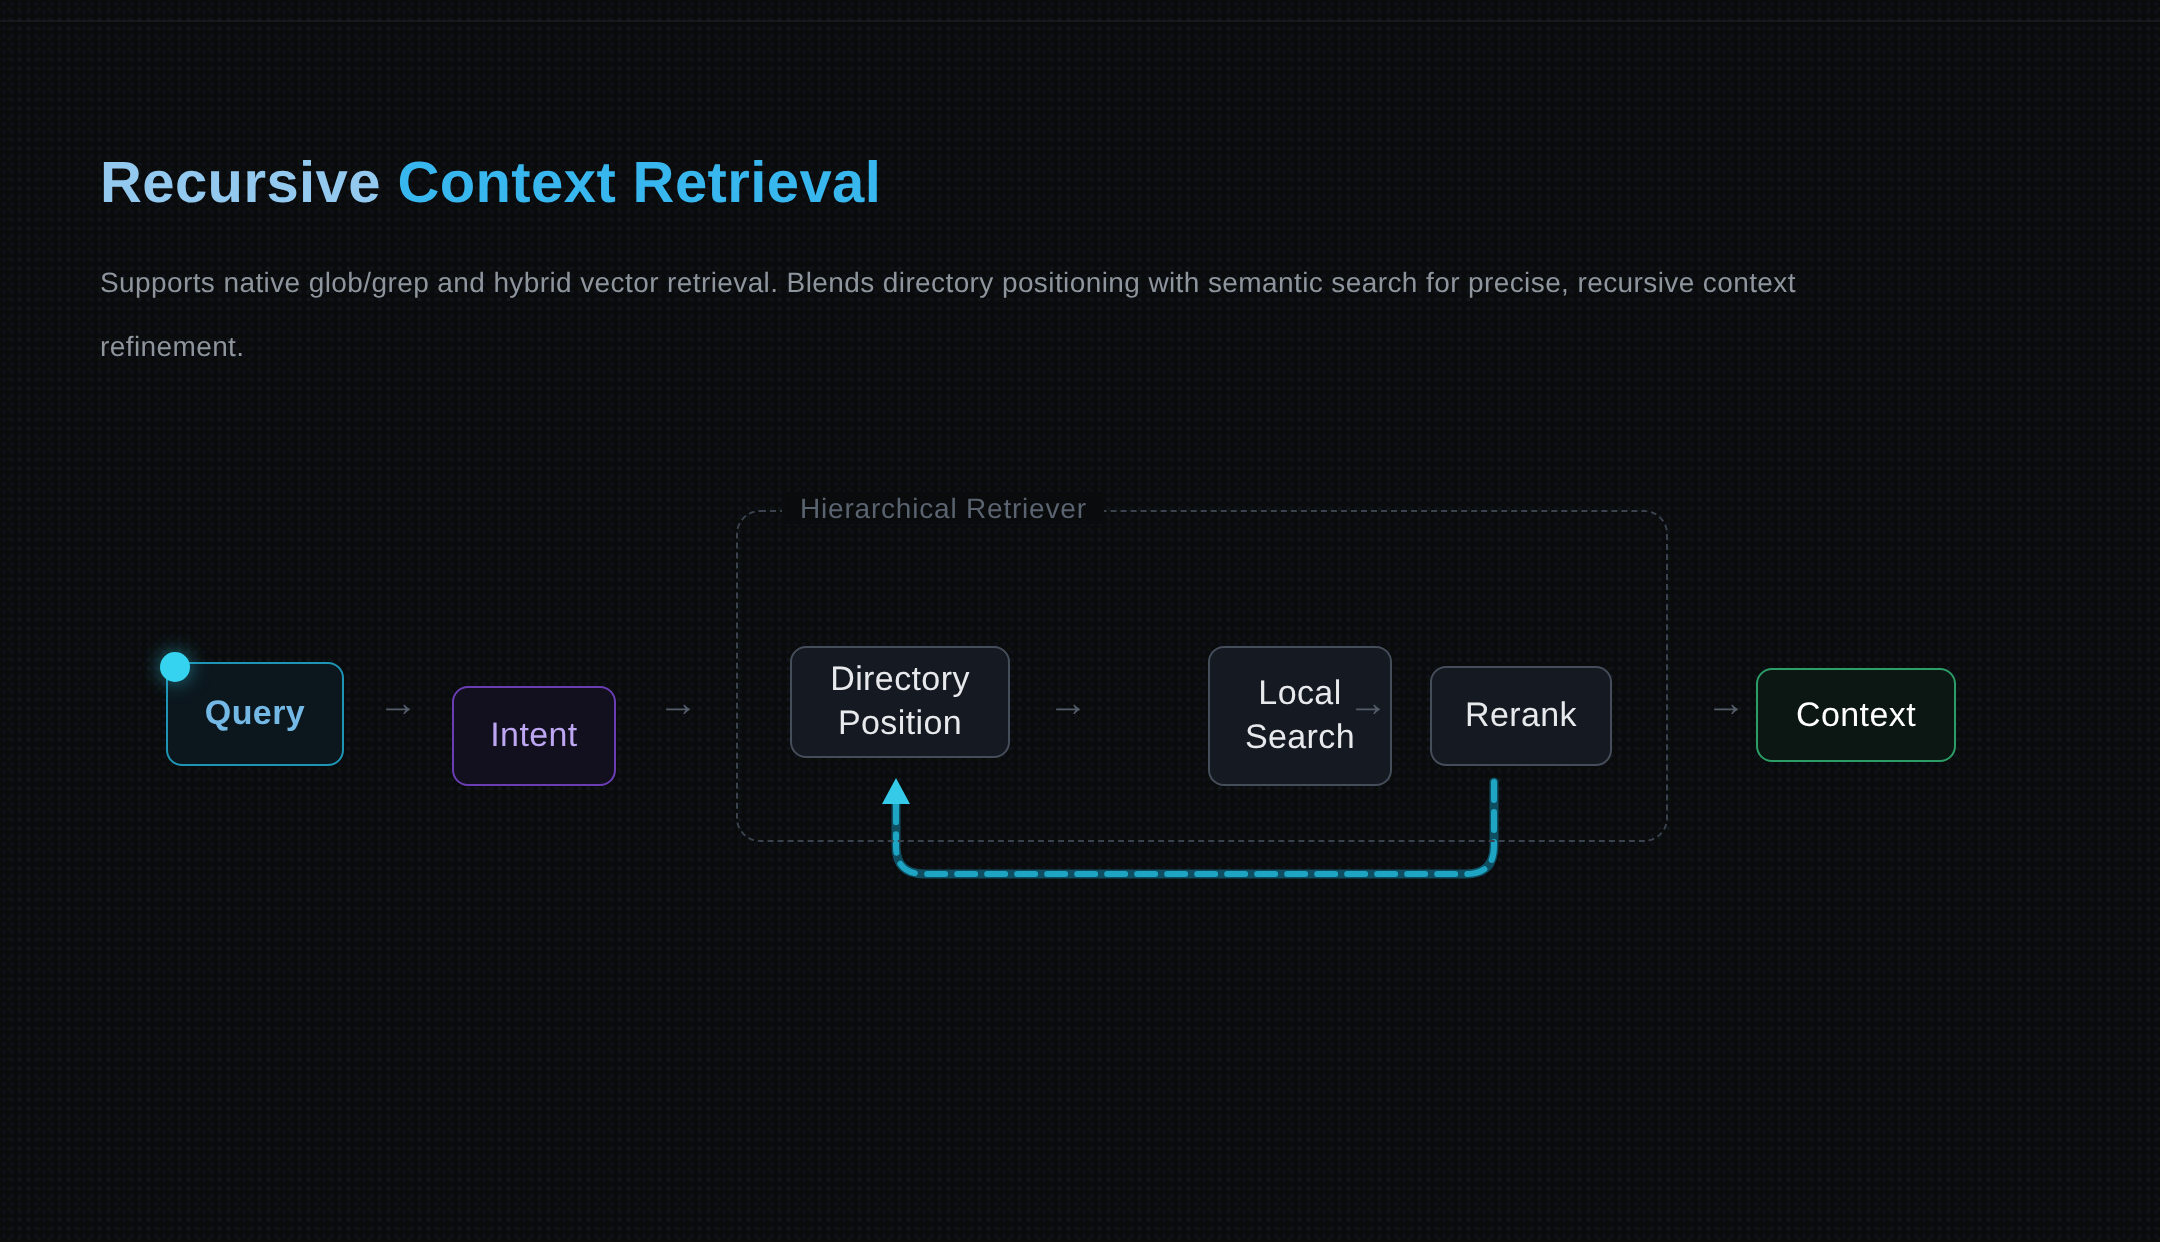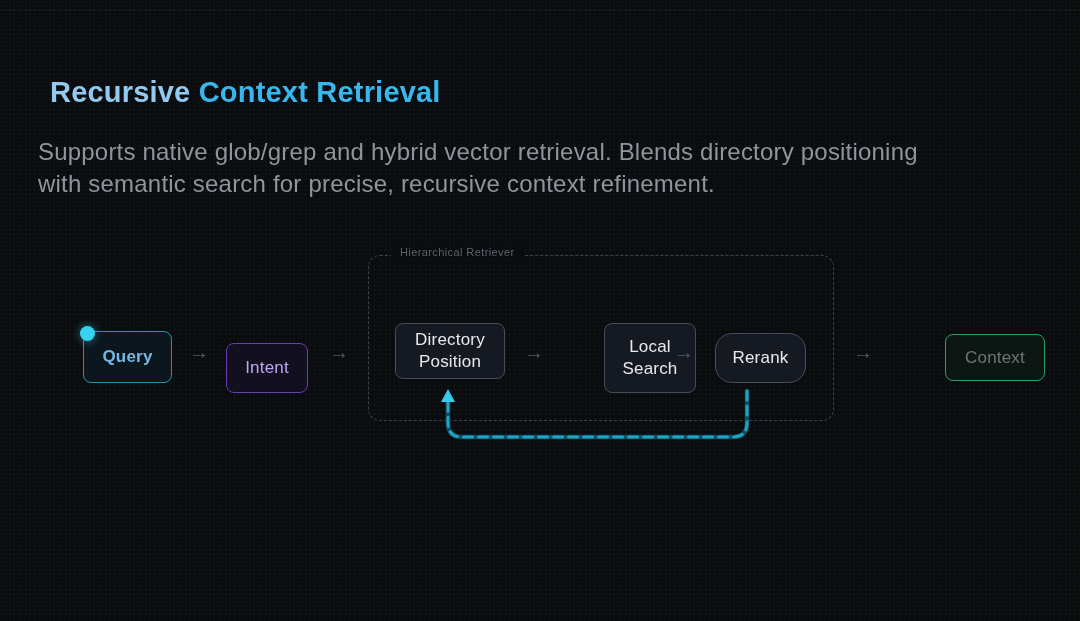--- a/index.html
+++ b/index.html
@@ -22,41 +22,41 @@
     background: rgba(160,170,190,0.07);
   }
   .page-title {
     position: absolute; left: 50px; top: 57px;
     font-size: 29px; font-weight: bold; letter-spacing: 0.2px;
     white-space: pre;
   }
   .title-primary   { color: #93c9ef; }
   .title-secondary { color: #38b7ef; }
   .page-subtitle {
-    position: absolute; left: 38px; top: 112px; width: 915px;
-    font-size: 24px; line-height: 31.5px; color: #8e959d;
+    position: absolute; left: 50px; top: 112px; width: 915px;
+    font-size: 14px; line-height: 31.5px; color: #8e959d;
     letter-spacing: 0.2px;
   }
   .node {
     position: absolute;
     display: flex; align-items: center; justify-content: center;
     text-align: center;
     border: 1.5px solid; border-radius: 8px;
     font-size: 17px; line-height: 22px; letter-spacing: 0.2px;
   }
   .node-query   { left: 83px;  top: 331px; width: 89px;  height: 52px;
                   border-color: #1e95b4; background: #0c161d; color: #74b8e6; font-weight: bold; }
   .node-intent  { left: 226px; top: 332px; width: 82px;  height: 50px;
                   border-color: #6b3db3; background: #120f1e; color: #bda6f2; margin-top: 11px; }
   .node-plain   { border-color: #454d5a; background: #151a22; color: #e7e9ec; }
   .node-directory { left: 395px; top: 323px; width: 110px; height: 56px; }
   .node-local     { left: 564px; top: 323px; width: 92px;  height: 70px; margin-left: 40px; }
-  .node-rerank    { left: 715px; top: 333px; width: 91px;  height: 50px; border-radius: 17px; }
-  .node-context { left: 945px; top: 334px; width: 100px; height: 47px;
-                  border-color: #2d9d67; background: #0c1713; color: #737373; }
+  .node-rerank    { left: 715px; top: 333px; width: 91px;  height: 50px; }
+  .node-context { left: 878px; top: 334px; width: 100px; height: 47px;
+                  border-color: #2d9d67; background: #0c1713; color: #ffffff; }
   .query-dot {
     position: absolute; left: 80px; top: 326px;
     width: 15px; height: 15px; border-radius: 50%;
     background: #35d3ef;
     box-shadow: 0 0 10px rgba(53, 211, 239, 0.55);
   }
   .flow-arrow {
     position: absolute; width: 26px; top: 341px;
     text-align: center; font-size: 20px; color: #535b68;
   }
@@ -66,21 +66,21 @@
   .arrow-4 { left: 671px; }
   .arrow-5 { left: 850px; }
   .group-box {
     position: absolute; left: 368px; top: 255px; width: 466px; height: 166px;
     border: 1.5px dashed #3a424e; border-radius: 12px;
   }
   .group-box-label {
     position: absolute; left: 22px; top: -10px;
     padding: 0 9px;
     background: #0a0b0c;
-    font-size: 11px; letter-spacing: 0.4px;
+    font-size: 14px; letter-spacing: 0.4px;
     color: #5a6370; white-space: nowrap;
   }
   .loop-svg {
     position: absolute; left: 0; top: 0; width: 1080px; height: 621px;
     pointer-events: none;
   }
 </style>
 </head>
 <body>
 

